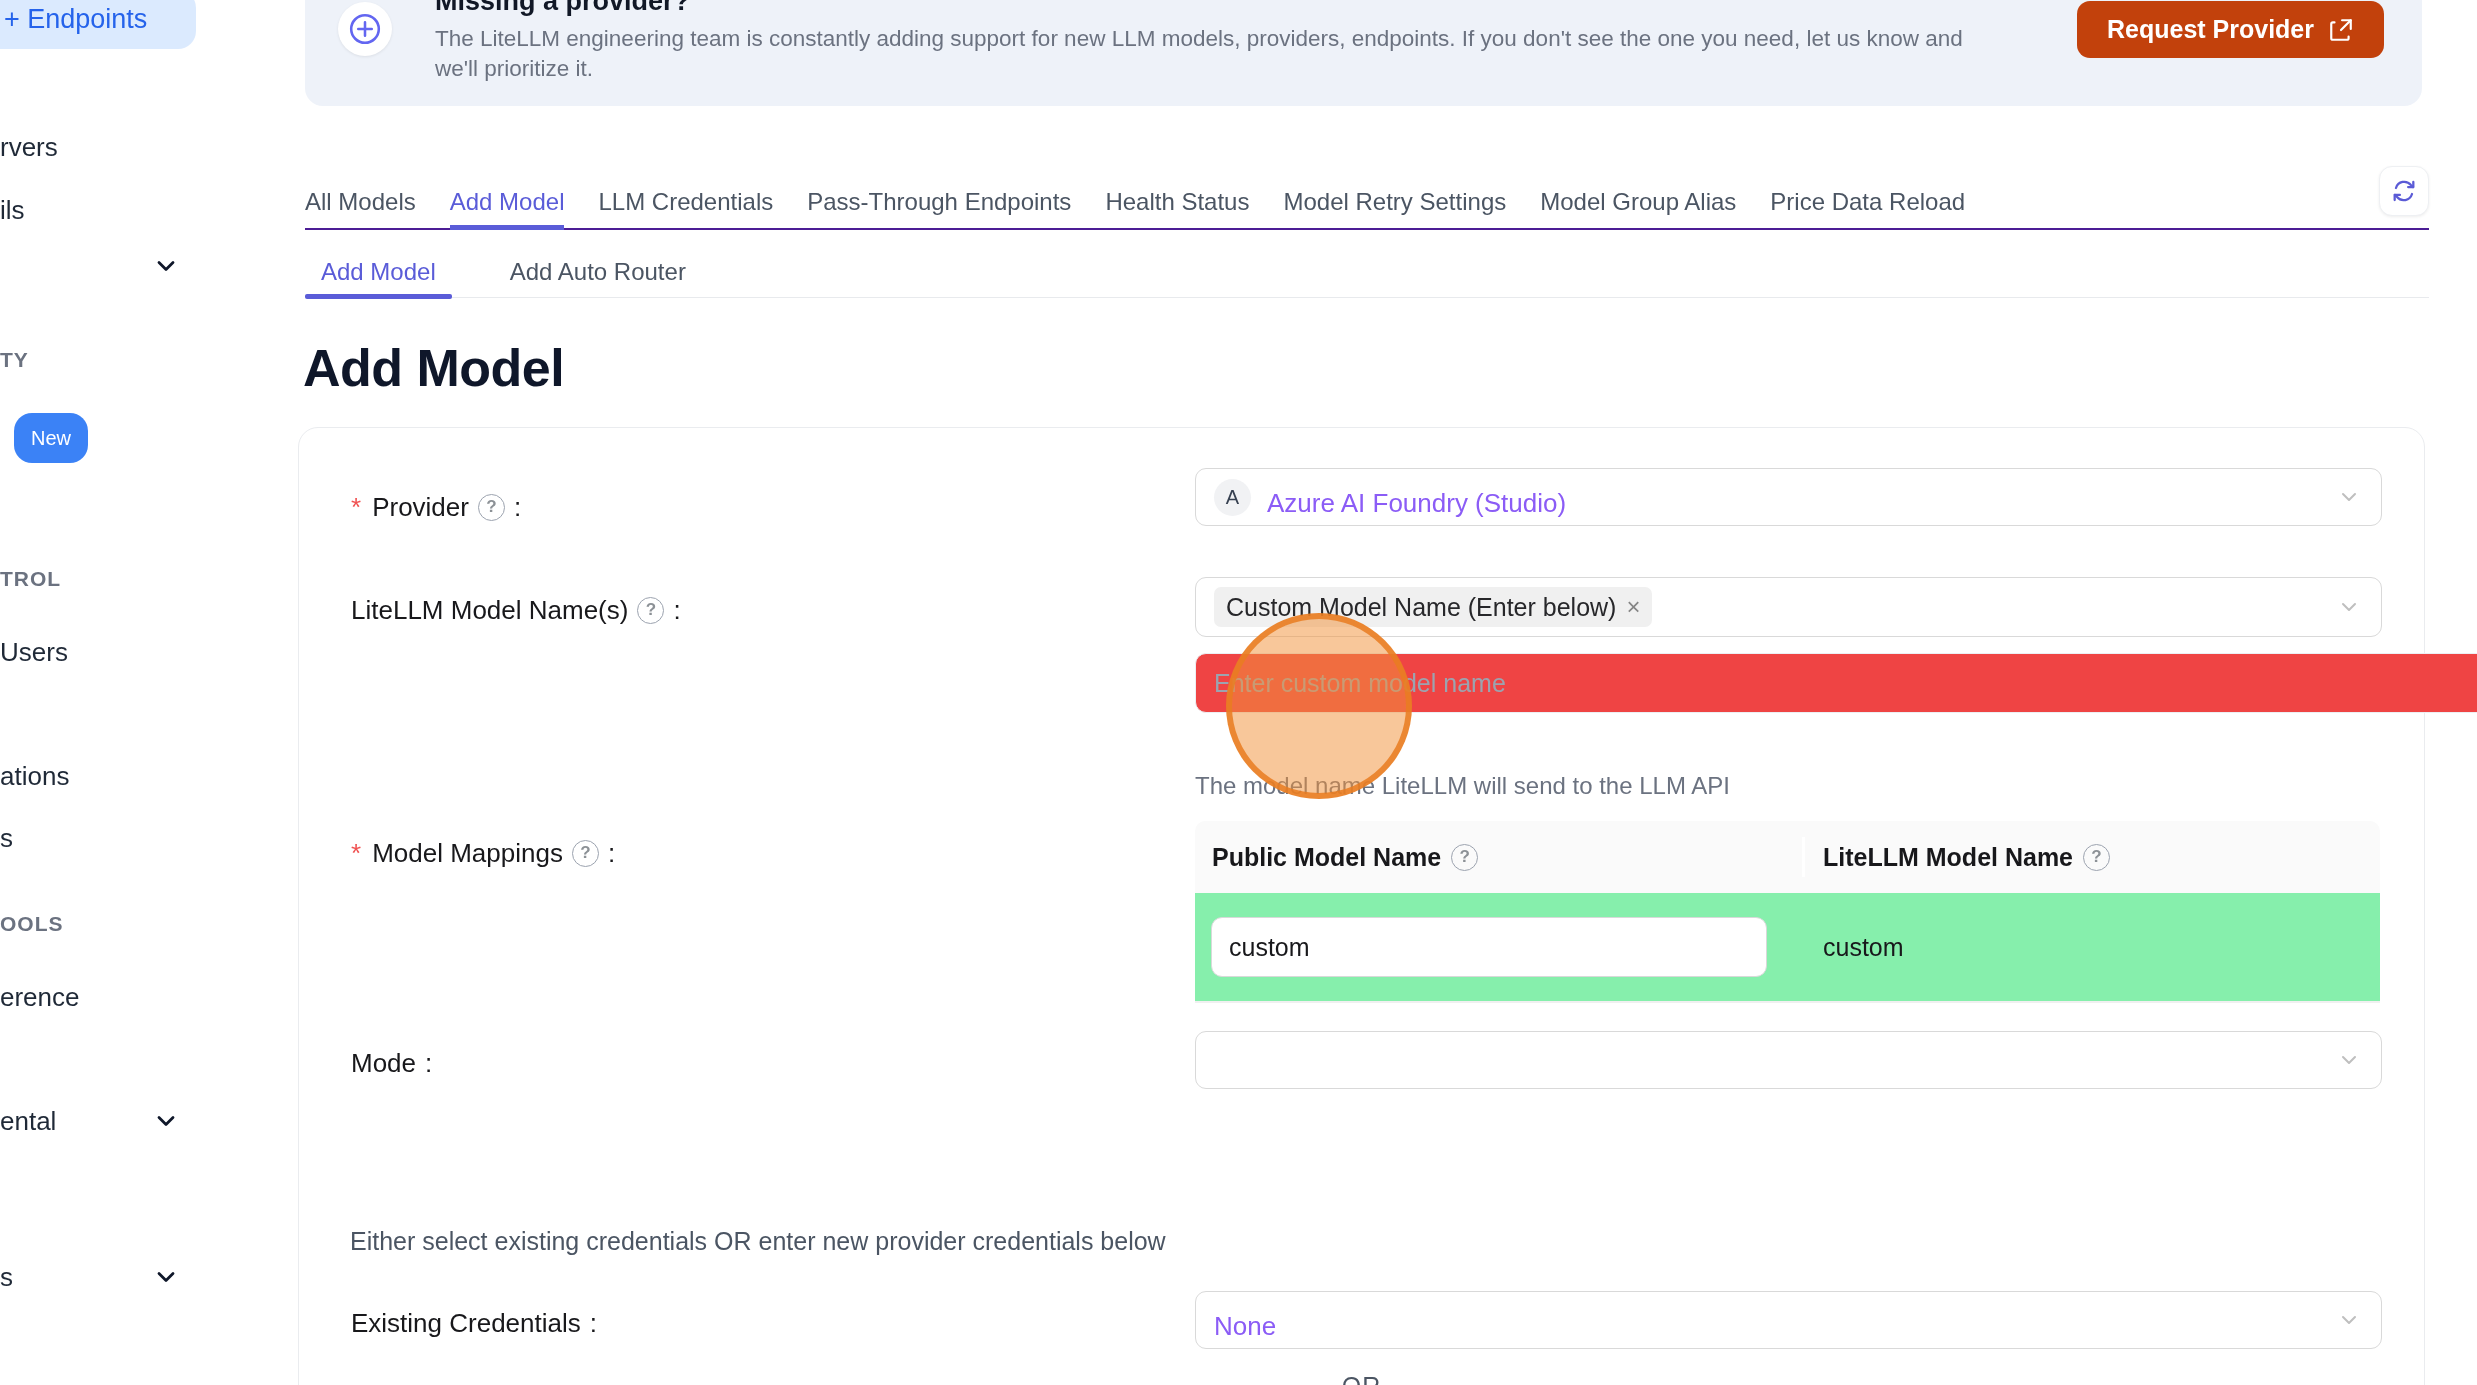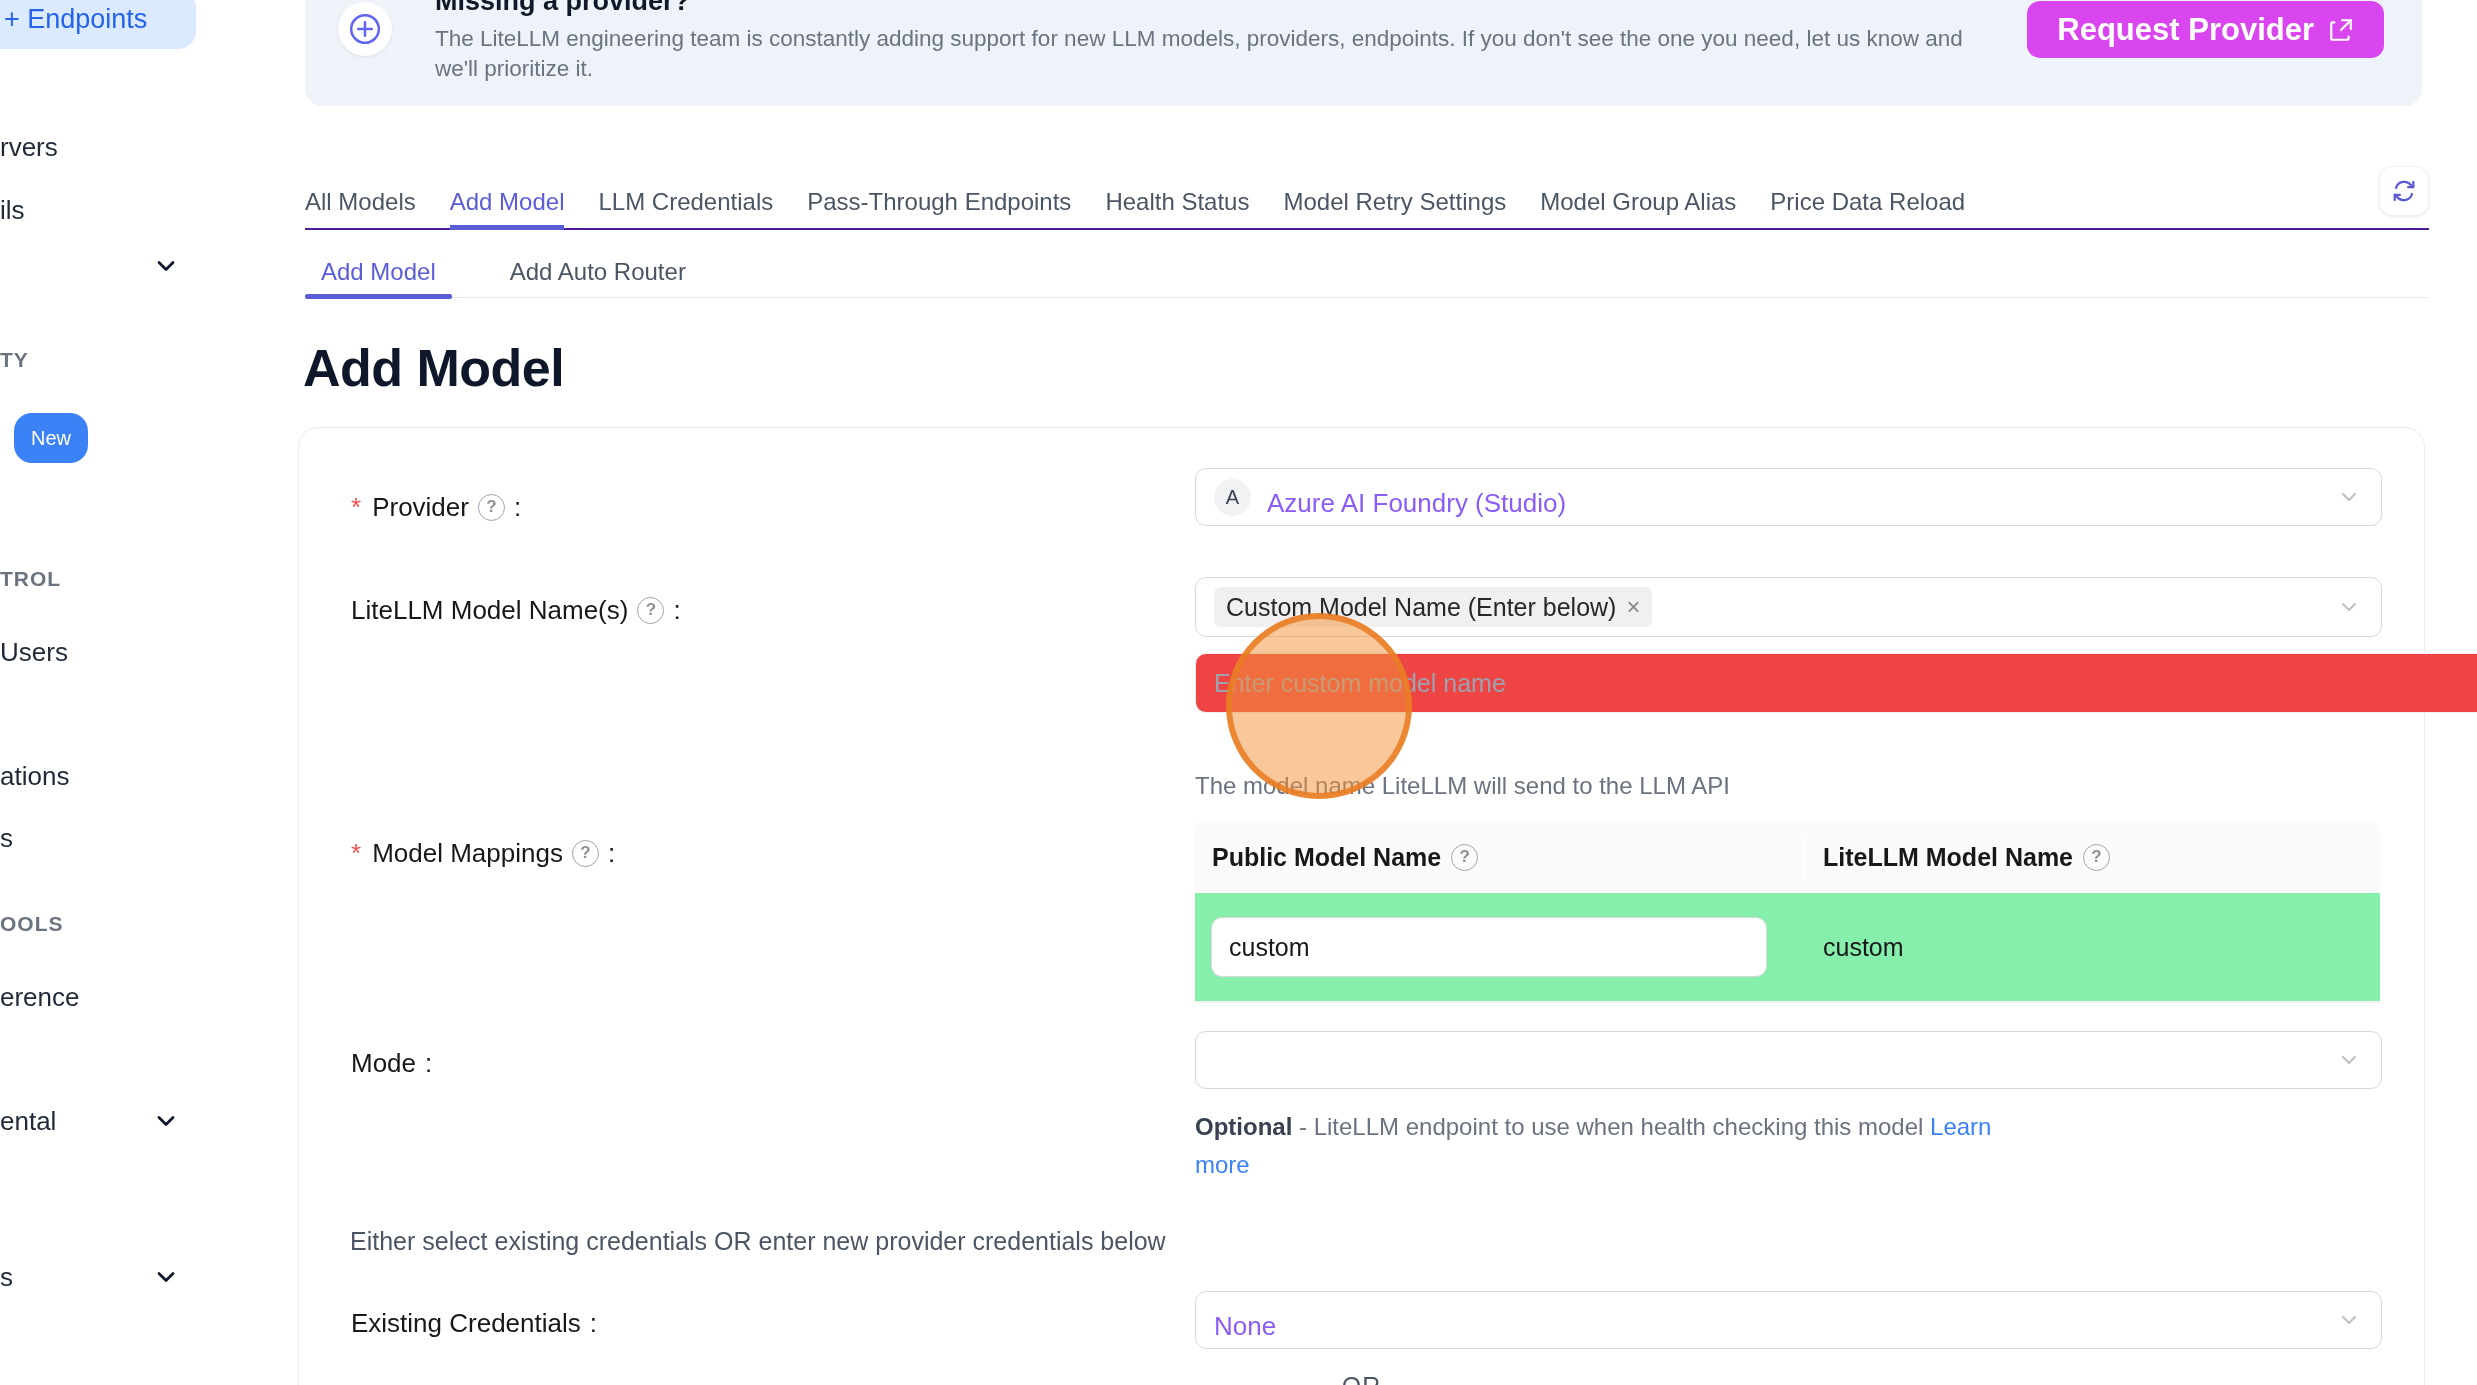--- a/index.html
+++ b/index.html
@@ -30,23 +30,23 @@
   }
   .banner-icon-wrap {
     position:absolute; left:33px; top:58px; width:54px; height:54px; border-radius:50%;
     background:#fff; display:flex; align-items:center; justify-content:center;
     box-shadow:0 1px 3px rgba(0,0,0,.08);
   }
   .banner-title { position:absolute; left:130px; top:42px; font-size:27px; font-weight:700; color:#111827; }
   .banner-body { position:absolute; left:130px; top:80px; font-size:22.5px; line-height:30px; color:#6b7280; width:1650px; }
   .req-btn {
     position:absolute; right:38px; top:57px; height:57px; padding:0 30px;
-    background:#d946ef; border:none; border-radius:13px; cursor:pointer;
+    background:#c2410c; border:none; border-radius:13px; cursor:pointer;
     display:flex; align-items:center; gap:14px;
-    color:#fff; font-size:31px; font-weight:600; font-family:"Liberation Sans",sans-serif;
+    color:#fff; font-size:25px; font-weight:600; font-family:"Liberation Sans",sans-serif;
   }
   
   .tabs-row {
     position:absolute; left:305px; top:180px; width:2124px; height:50px;
     display:flex; gap:34px; border-bottom:2px solid #4c1d95;
   }
   .tab { font-size:24px; color:#4b5563; line-height:44px; position:relative; cursor:pointer; white-space:nowrap; }
   .tab.active { color:#5a5cd8; }
   .tab.active::after { content:""; position:absolute; left:0; right:0; bottom:-2px; height:5px; background:#5a5cd8; }
   .refresh-btn {
@@ -285,21 +285,20 @@
     <span class="colon">:</span>
   </div>
   <div class="select" style="top:1031px">
     <span class="sel-text"></span>
     <span class="chev">
       <svg width="24" height="24" viewBox="0 0 24 24" fill="none" stroke="#bfbfbf" stroke-width="2" stroke-linecap="round" stroke-linejoin="round">
           <path d="M6 9l6 6 6-6"></path>
         </svg>
     </span>
   </div>
-  <div class="opt-helper"><span class="opt-bold">Optional</span><span> - LiteLLM endpoint to use when health checking this model </span><span class="learn-link">Learn more</span></div>
 
   <div class="cred-note">Either select existing credentials OR enter new provider credentials below</div>
   <div class="f-label" style="top:1306px">
     <span>Existing Credentials</span>
     <span class="colon">:</span>
   </div>
   <div class="select" style="top:1291px">
     <span class="sel-text">None</span>
     <span class="chev">
       <svg width="24" height="24" viewBox="0 0 24 24" fill="none" stroke="#bfbfbf" stroke-width="2" stroke-linecap="round" stroke-linejoin="round">

